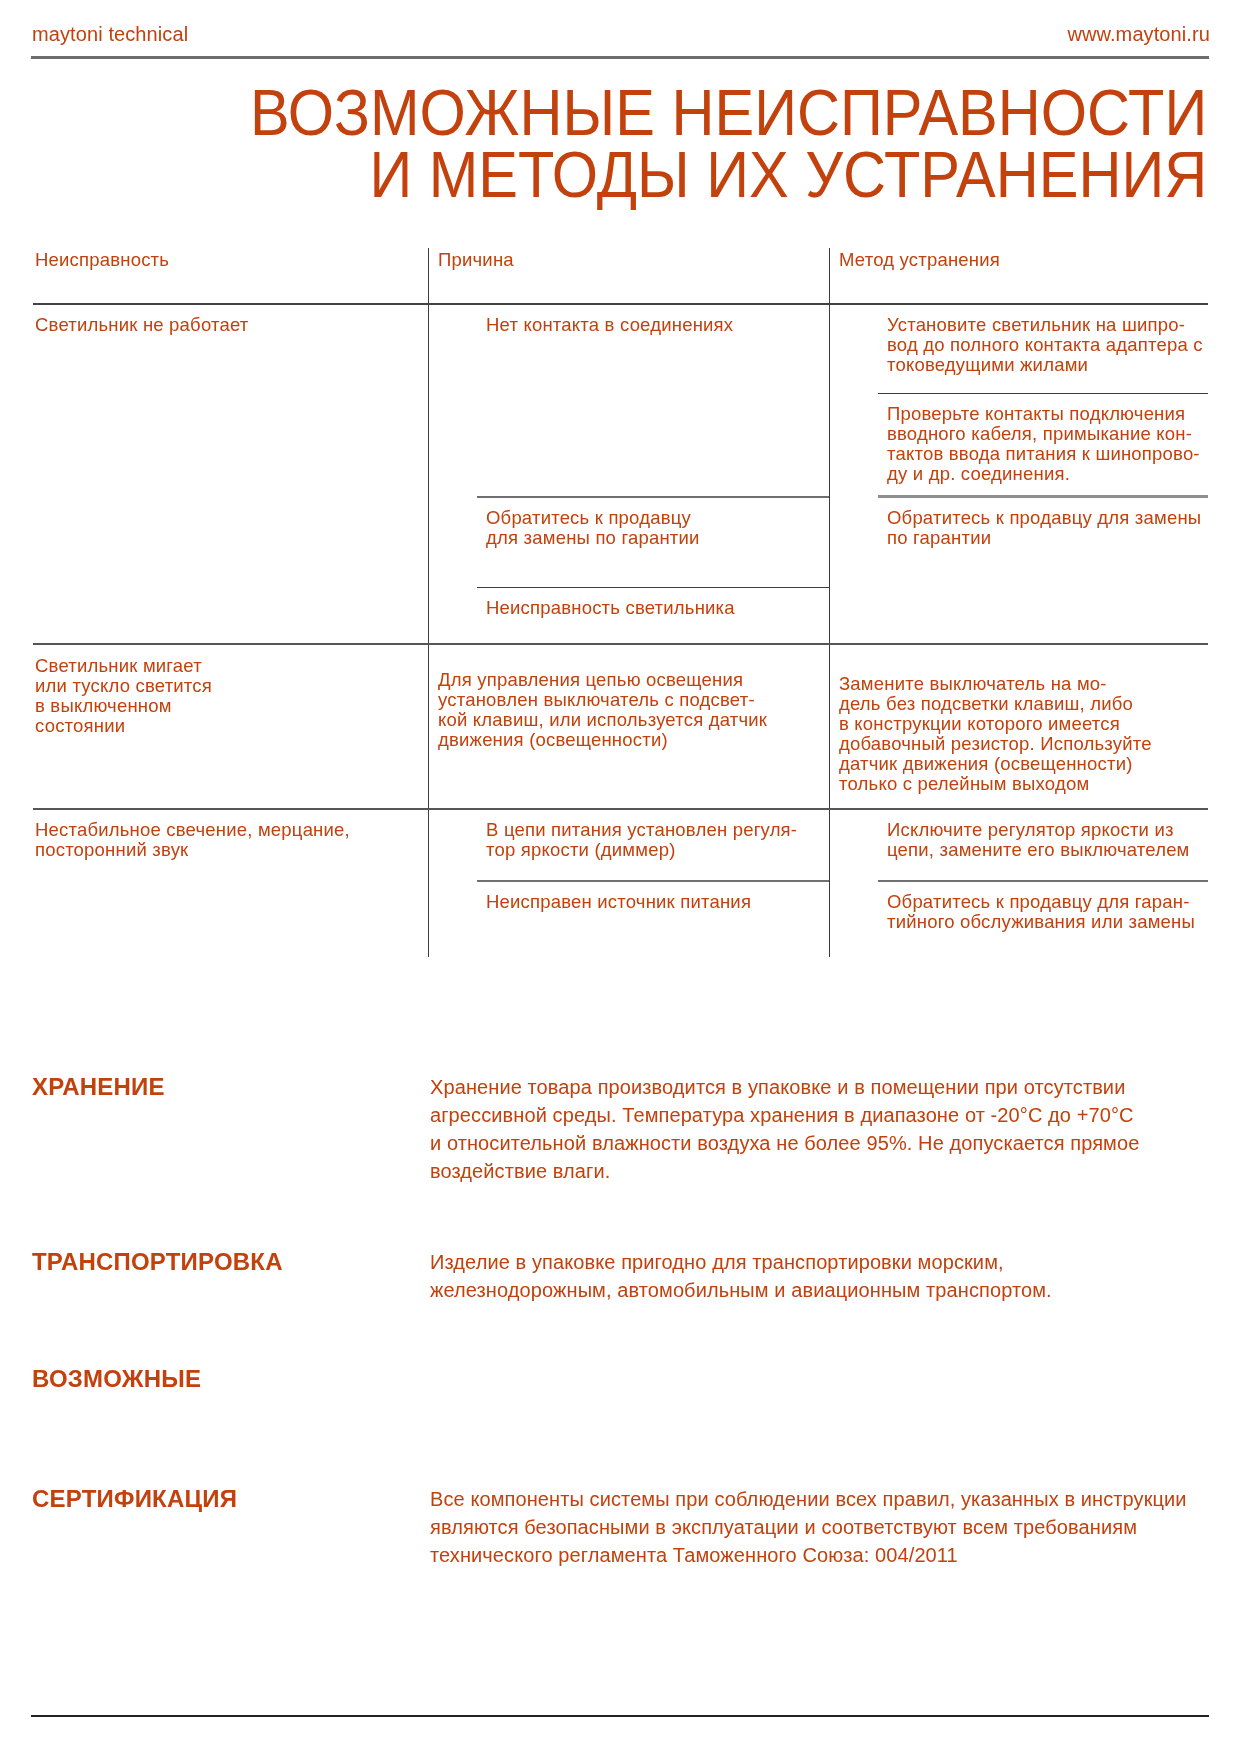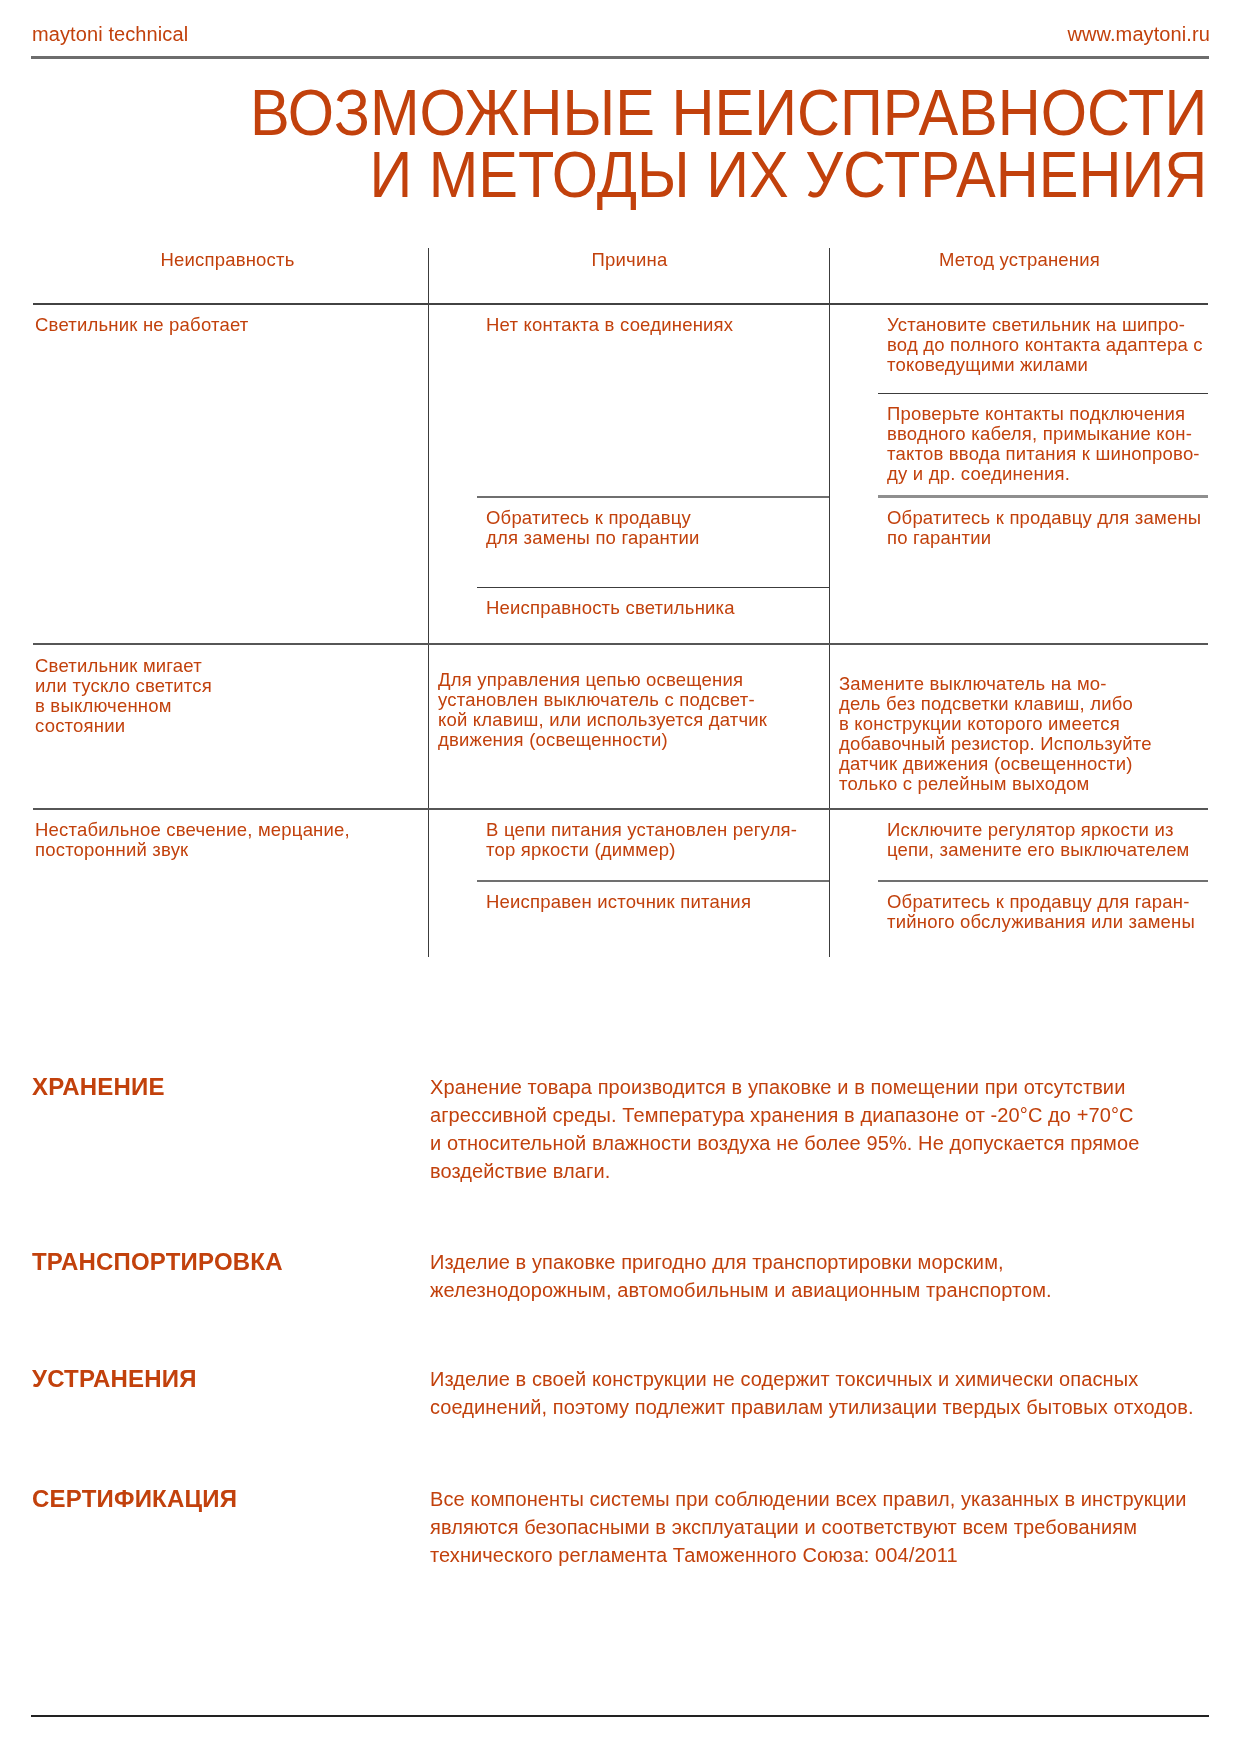--- a/index.html
+++ b/index.html
@@ -38,21 +38,21 @@
     white-space:pre;
   }
   
   .ttable {
     position:absolute; left:33px; top:248px; width:1175px;
     font-size:18.5px; line-height:20px; letter-spacing:0.2px;
   }
   .trow { display:grid; grid-template-columns:395px 401px 379px; box-sizing:border-box; }
   .trow > div { box-sizing:border-box; overflow:hidden; }
   .vline { border-left:1px solid #3c3c3c;padding-left:48px; }
-  .thead { height:57px; border-bottom:2px solid #424242;text-align:center; }
+  .thead { height:57px; border-bottom:2px solid #424242; }
   .thead .cell { padding-top:2px; }
   .row1 { height:340px; border-bottom:2px solid #565656; }
   .row2 { height:165px; border-bottom:2px solid #565656; }
   .row3 { height:147px; }
   .cell { padding:10px 8px 0 2px; white-space:pre; }
   .cpad { padding-left:9px; }
   .stack { display:flex; flex-direction:column; }
   .sub { box-sizing:border-box; padding:10px 8px 0 9px; white-space:pre; overflow:hidden; }
   .sub.grow { flex:1; }
   
@@ -153,23 +153,21 @@
   <div class="sec-label" style="top:1073px">ХРАНЕНИЕ</div>
   <div class="sec-text" style="top:1073px">Хранение товара производится в упаковке и в помещении при отсутствии
 агрессивной среды. Температура хранения в диапазоне от -20°С до +70°С
 и относительной влажности воздуха не более 95%. Не допускается прямое
 воздействие влаги.</div>
 
   <div class="sec-label" style="top:1248px">ТРАНСПОРТИРОВКА</div>
   <div class="sec-text" style="top:1248px">Изделие в упаковке пригодно для транспортировки морским,
 железнодорожным, автомобильным и авиационным транспортом.</div>
 
-  <div class="sec-label" style="top:1365px">УСТРАНЕНИЯ</div>
-  <div class="sec-text" style="top:1365px">Изделие в своей конструкции не содержит токсичных и химически опасных
-соединений, поэтому подлежит правилам утилизации твердых бытовых отходов.</div>
+  <div class="sec-label" style="top:1365px">ВОЗМОЖНЫЕ</div>
 
   <div class="sec-label" style="top:1485px">СЕРТИФИКАЦИЯ</div>
   <div class="sec-text" style="top:1485px">Все компоненты системы при соблюдении всех правил, указанных в инструкции
 являются безопасными в эксплуатации и соответствуют всем требованиям
 технического регламента Таможенного Союза: 004/2011</div>
 
   <div class="footer-rule"></div>
 
 </div>
 

